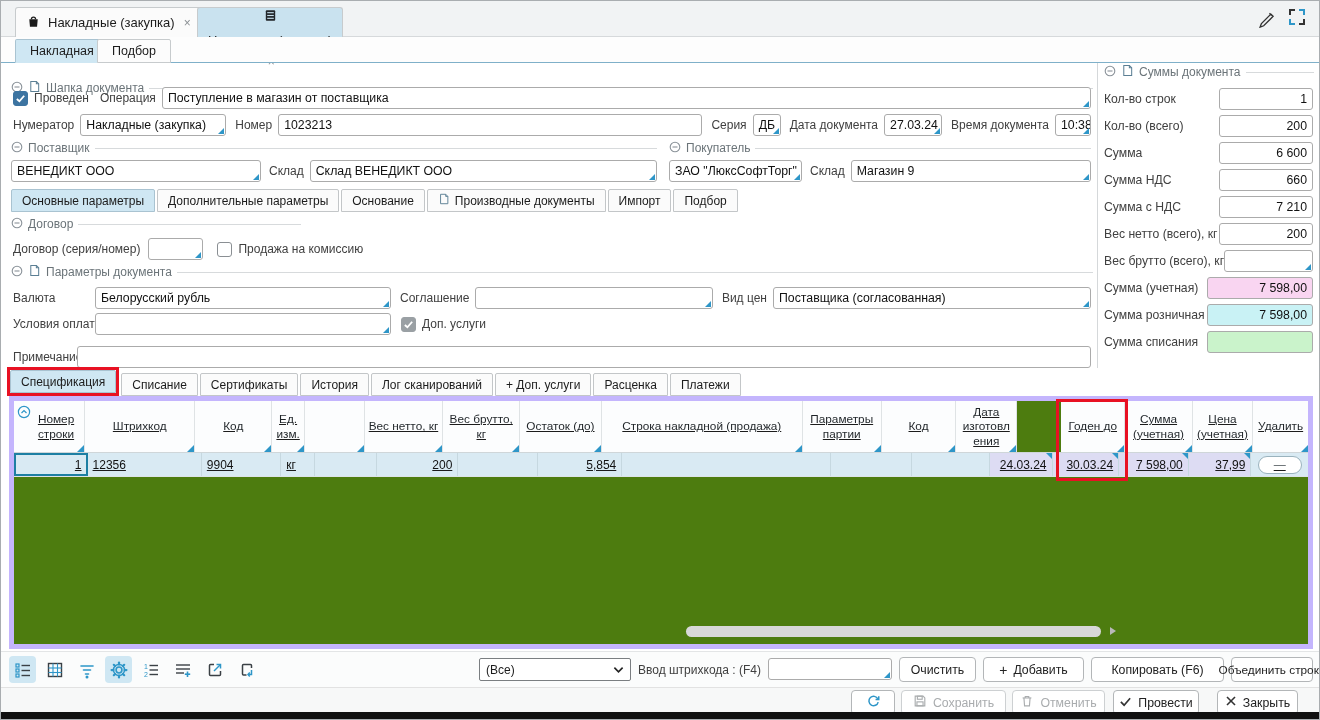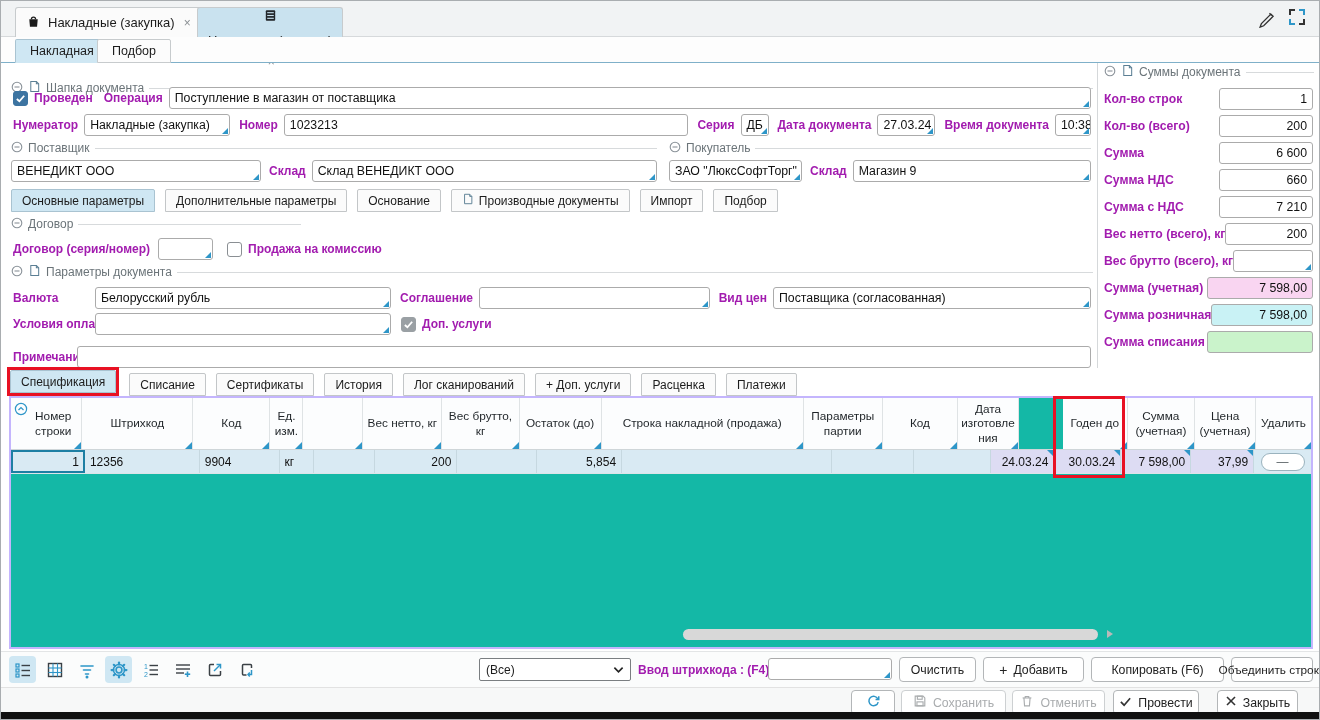--- a/index.html
+++ b/index.html
@@ -16,40 +16,40 @@
   
   .subtabbar{position:absolute;left:0;top:36px;width:100%;height:26px;background:#fdfdfd;border-bottom:1px solid #7fb0c9;}
   .stab{position:absolute;bottom:-1px;height:24px;display:flex;align-items:center;padding:0 14px;
         border:1px solid #c7cbcd;border-radius:2px 2px 0 0;background:#fcfcfc;font-size:12.5px;}
   .stab.active{background:#cfe7f3;border-color:#a9c3d1;border-bottom:1px solid #cfe7f3;}
   
   .ghead{display:flex;align-items:center;gap:5px;color:#6b7479;font-size:12px;height:14px;}
   .ghead .hl{flex:1;border-top:1px solid #d7dadc;margin-top:1px;}
   
   .frow{position:absolute;display:flex;align-items:center;height:24px;}
-  .lbl{white-space:nowrap;color:#a21caf;font-weight:bold;}
+  .lbl{white-space:nowrap;color:#404040;}
   .f{background:#fff;border:1px solid #ababab;border-radius:3px;height:22px;display:flex;align-items:center;
      padding:0 5px;font-size:12.3px;color:#111;position:relative;white-space:nowrap;overflow:hidden;}
   .f.dd::after{content:"";position:absolute;right:1px;bottom:1px;width:0;height:0;
      border-left:6px solid transparent;border-bottom:6px solid #2E96C8;}
   .f.r{justify-content:flex-end;}
   .cb{width:15px;height:15px;border:1px solid #8a8f93;border-radius:3px;background:#fff;display:inline-flex;
       align-items:center;justify-content:center;flex:0 0 auto;}
   .cb svg{visibility:hidden;}
   .cb.checked{background:#3d74a1;border-color:#3d74a1;}
   .cb.checked.dis{background:#9aa0a4;border-color:#9aa0a4;}
   .cb.checked svg{visibility:visible;}
   
-  .ptabs{position:absolute;display:flex;gap:10px;align-items:flex-end;}
+  .ptabs{position:absolute;display:flex;gap:2px;align-items:flex-end;}
   .ptab{height:23px;display:flex;align-items:center;gap:5px;padding:0 10px;border:1px solid #c3c6c8;
         background:#fbfbfb;font-size:12px;border-radius:2px 2px 0 0;white-space:nowrap;}
   .ptab.active{background:#cfe7f3;border-color:#a9c3d1;}
   .redbox{border:3px solid #e81123;}
   
-  .grid{position:absolute;left:8px;top:395px;width:1304px;height:253px;border:2px solid #c4b5fd;background:#14b8a6;}
+  .grid{position:absolute;left:8px;top:395px;width:1304px;height:253px;border:5px solid #c4b5fd;background:#4d7c0f;text-decoration:underline;}
   .thead{display:flex;height:52px;border-bottom:1px solid #cfd6d9;}
   .th{position:relative;display:flex;align-items:center;justify-content:center;text-align:center;
       font-size:11.8px;line-height:1.2;color:#1f2428;background:#fcfdfe;border-right:1px solid #dfe3e5;
       padding:2px 3px;word-break:break-word;}
   .th::after{content:"";position:absolute;right:0;bottom:0;width:0;height:0;
       border-left:7px solid transparent;border-bottom:7px solid #2E96C8;}
   .trow{display:flex;height:24px;border-bottom:1px solid #dde4e8;}
   .td{position:relative;display:flex;align-items:center;font-size:12px;color:#111;padding:0 5px;
       background:#d9eaf3;border-right:1px solid #c6d8e0;white-space:nowrap;overflow:hidden;}
   .td.num{justify-content:flex-end;}

